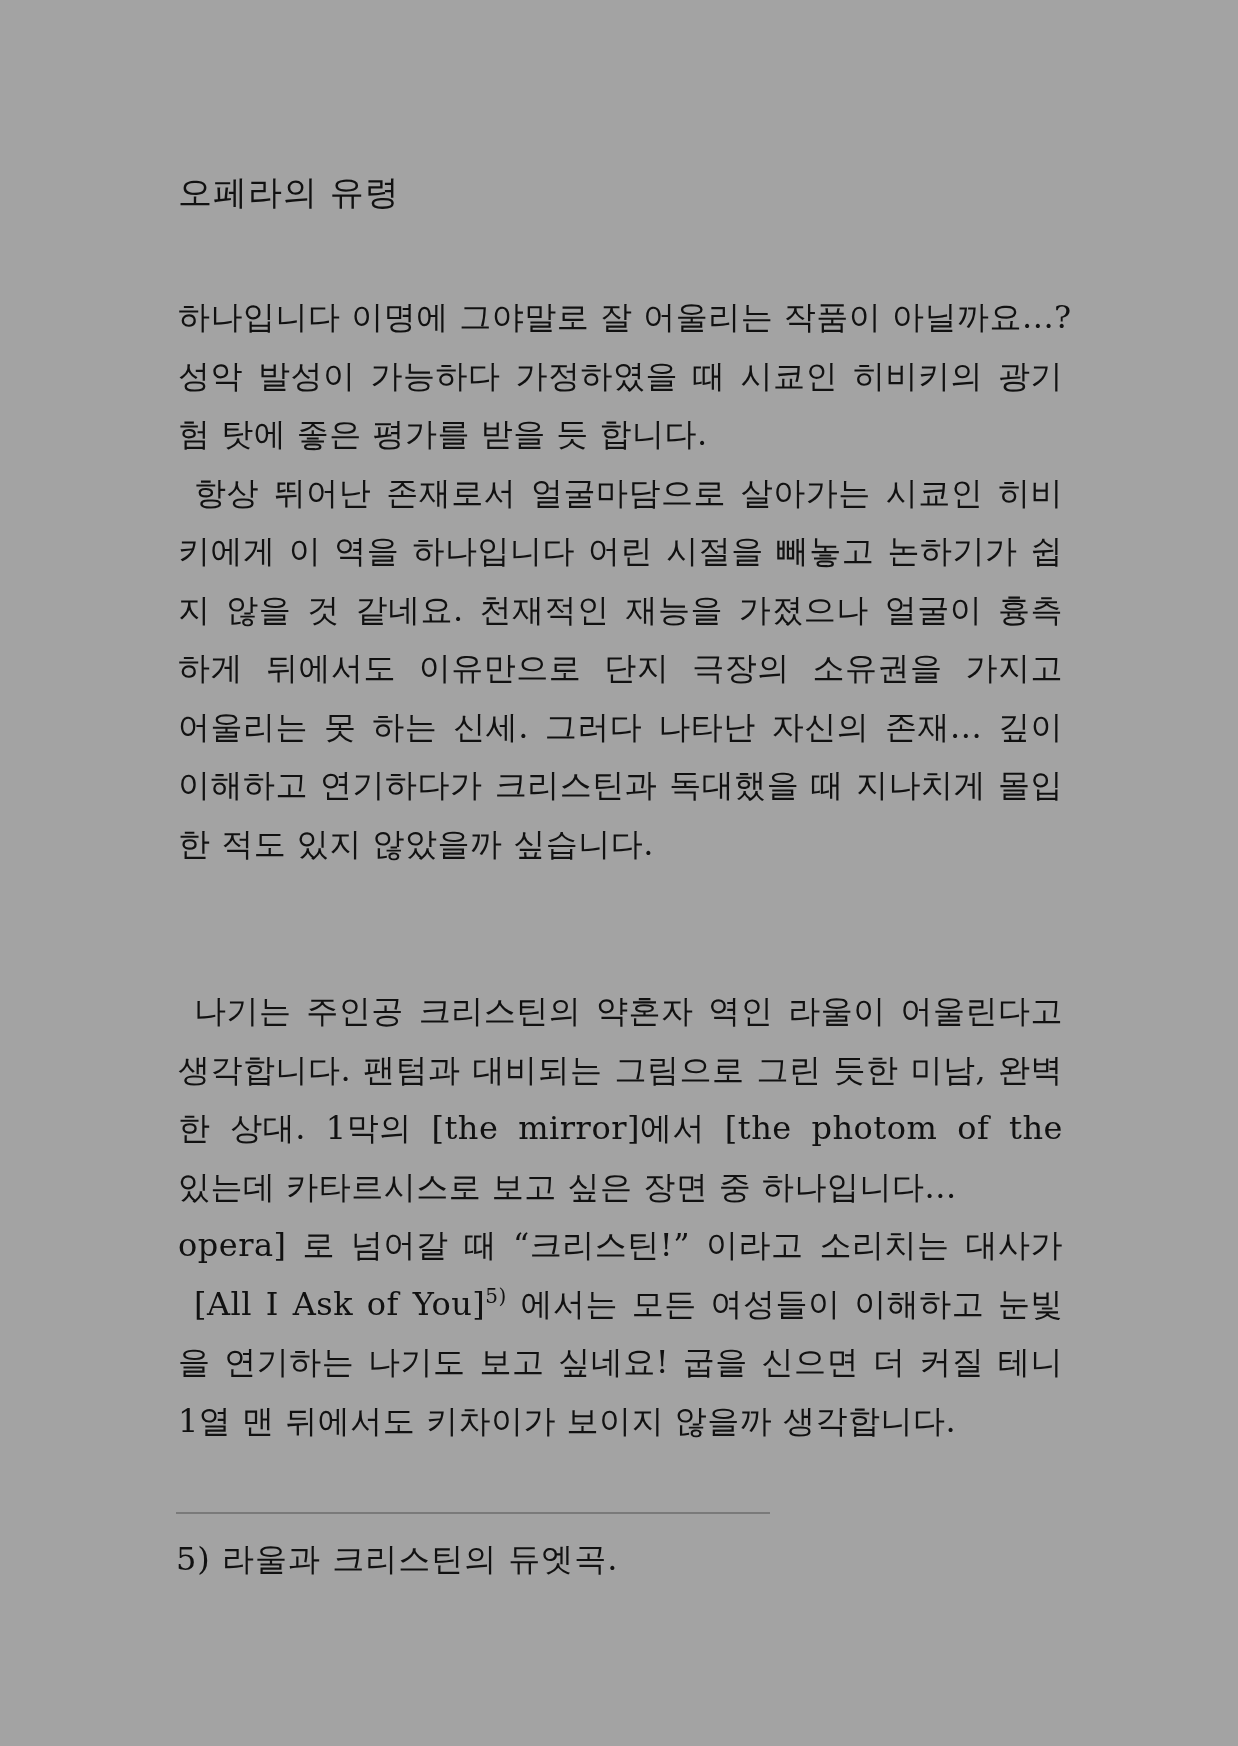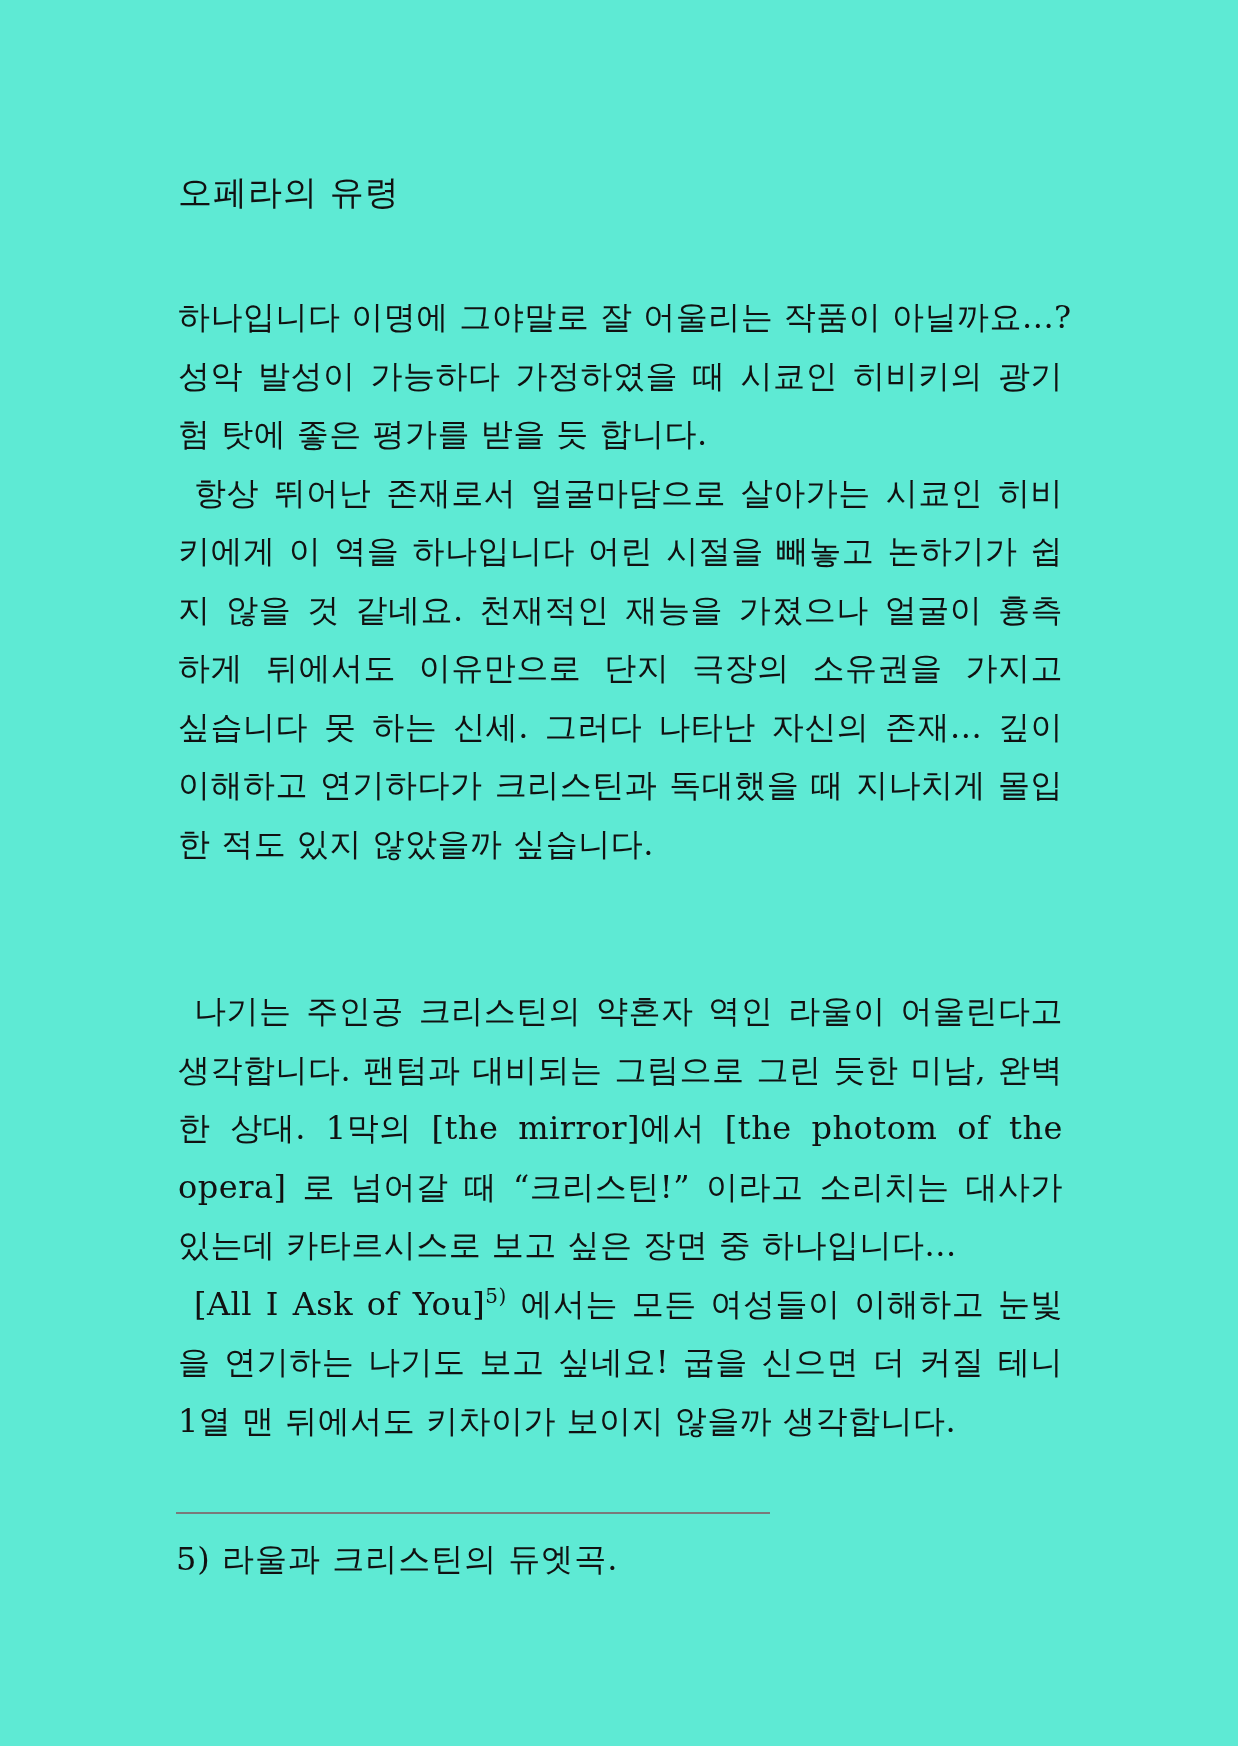--- a/index.html
+++ b/index.html
@@ -13,21 +13,21 @@
       position: relative;
       overflow: hidden;
       font-family: "DejaVu Serif", "Liberation Serif", serif;
       color: #111111;
     }
     .page {
       position: absolute;
       left: 0; top: 0;
       width: 1238px;
       height: 1746px;
-      background: #5eead4;
+      background: #a3a3a3;
     }
     .title {
       position: absolute;
       left: 178px;
       top: 172px;
       font-size: 34px;
       line-height: 40px;
       letter-spacing: 1px;
       white-space: nowrap;
     }
@@ -87,33 +87,33 @@
     <div>
       <div class="line">하나입니다 이명에 그야말로 잘 어울리는 작품이 아닐까요...?</div>
       <div class="line">성악 발성이 가능하다 가정하였을 때 시쿄인 히비키의 광기</div>
       <div class="line last">험 탓에 좋은 평가를 받을 듯 합니다.</div>
     </div>
     <div>
       <div class="line indent"> 항상 뛰어난 존재로서 얼굴마담으로 살아가는 시쿄인 히비</div>
       <div class="line">키에게 이 역을 하나입니다 어린 시절을 빼놓고 논하기가 쉽</div>
       <div class="line">지 않을 것 같네요. 천재적인 재능을 가졌으나 얼굴이 흉측</div>
       <div class="line">하게 뒤에서도 이유만으로 단지 극장의 소유권을 가지고</div>
-      <div class="line">싶습니다 못 하는 신세. 그러다 나타난 자신의 존재... 깊이</div>
+      <div class="line">어울리는 못 하는 신세. 그러다 나타난 자신의 존재... 깊이</div>
       <div class="line">이해하고 연기하다가 크리스틴과 독대했을 때 지나치게 몰입</div>
       <div class="line last">한 적도 있지 않았을까 싶습니다.</div>
     </div>
   </div>
 
   <div class="body-text p3">
     <div>
       <div class="line indent"> 나기는 주인공 크리스틴의 약혼자 역인 라울이 어울린다고</div>
       <div class="line">생각합니다. 팬텀과 대비되는 그림으로 그린 듯한 미남, 완벽</div>
       <div class="line">한 상대. 1막의 [the mirror]에서 [the photom of the</div>
+      <div class="line last">있는데 카타르시스로 보고 싶은 장면 중 하나입니다...</div>
       <div class="line">opera] 로 넘어갈 때 “크리스틴!” 이라고 소리치는 대사가</div>
-      <div class="line last">있는데 카타르시스로 보고 싶은 장면 중 하나입니다...</div>
     </div>
     <div>
       <div class="line indent"><span> [All I Ask of You]</span><sup class="fnref">5)</sup><span> 에서는 모든 여성들이 이해하고 눈빛</span></div>
       <div class="line">을 연기하는 나기도 보고 싶네요! 굽을 신으면 더 커질 테니</div>
       <div class="line last">1열 맨 뒤에서도 키차이가 보이지 않을까 생각합니다.</div>
     </div>
   </div>
 
   <div class="fn-rule"></div>
 

